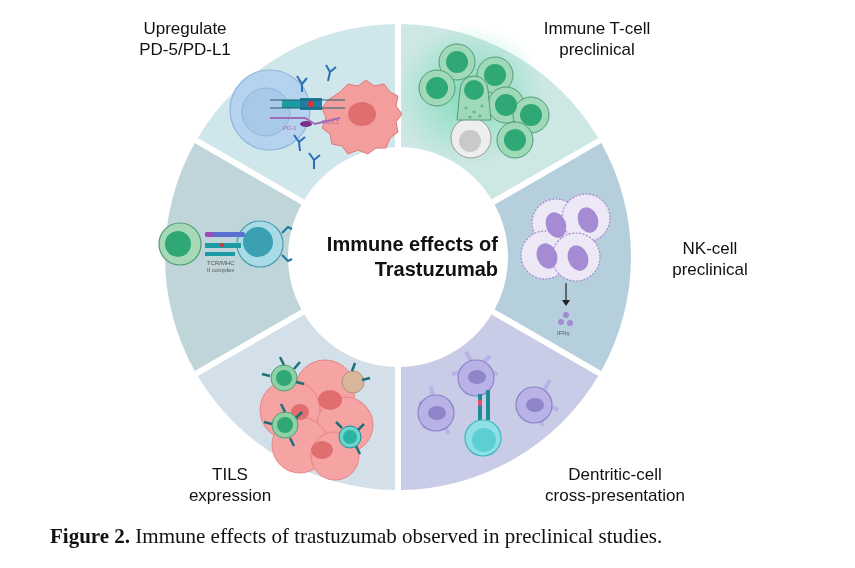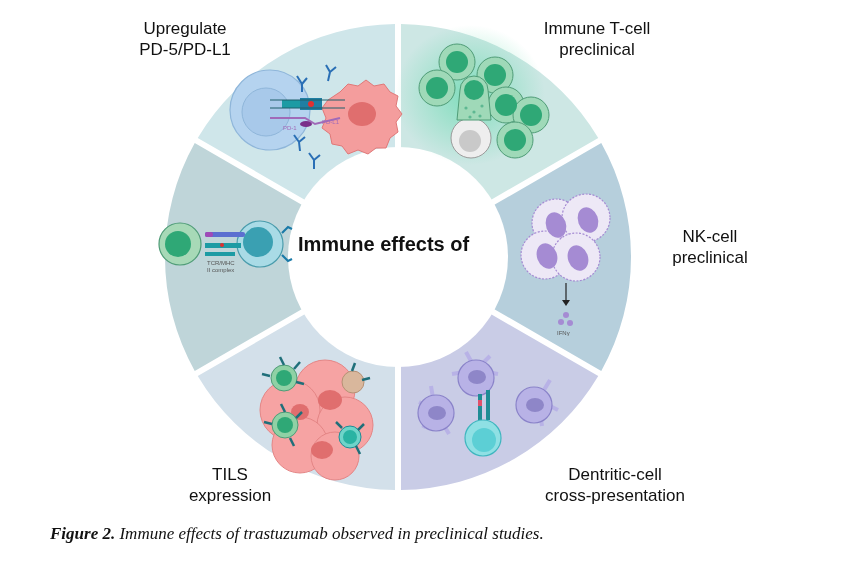--- a/index.html
+++ b/index.html
@@ -5,27 +5,27 @@
   html, body { margin: 0; padding: 0; background: #ffffff; }
   body { width: 855px; height: 568px; position: relative; overflow: hidden; font-family: "Liberation Sans", "DejaVu Sans", sans-serif; }
   #diagram { position: absolute; left: 0; top: 0; width: 855px; height: 520px; }
   .seg-label {
     position: absolute; font-family: "Liberation Sans", "DejaVu Sans", sans-serif;
     font-weight: normal; font-size: 17px; line-height: 21px; color: #111111;
     text-align: center; white-space: nowrap;
   }
   .seg-label span { display: block; }
   #center-title {
-    position: absolute; left: 298px; top: 232px; width: 200px; text-align: left;
+    position: absolute; left: 298px; top: 232px; width: 200px; text-align: right;
     font-weight: bold; font-size: 20px; line-height: 25px; color: #111111;
   }
   #center-title span { display: block; }
   #caption {
     position: absolute; left: 50px; top: 524px; font-family: "Liberation Serif", "DejaVu Serif", serif;
-    font-size: 17px; color: #111111; white-space: nowrap; font-style: italic;
+    font-size: 21px; color: #111111; white-space: nowrap;
   }
   #caption b { font-weight: bold; }
   .tiny { font-family: "Liberation Sans", "DejaVu Sans", sans-serif; font-size: 6px; }
 </style>
 </head>
 <body>
 
 <div id="diagram">
   <svg id="ring" width="855" height="520" viewBox="0 0 855 520">
     <defs>
@@ -193,31 +193,32 @@
       <circle cx="222" cy="245" r="2" fill="#e03030"></circle>
       <rect x="205" y="252" width="30" height="4" fill="#1d9ba4"></rect>
       <path d="M282,233 l6,-6 l4,2 M282,255 l6,6 l4,-2" fill="none" stroke="#1a7aa8" stroke-width="2.2"></path>
       <text x="207" y="265" class="tiny" fill="#555555">TCR/MHC</text>
       <text x="207" y="272" class="tiny" fill="#555555">II complex</text>
     </g>
   </svg>
 
   <div id="center-title">
     <span>Immune effects of</span>
+    <span>Trastuzumab</span>
   </div>
 
   <div class="seg-label" style="left:110px; top:18px; width:150px;">
     <span>Upregulate</span>
     <span>PD-5/PD-L1</span>
   </div>
   <div class="seg-label" style="left:522px; top:18px; width:150px;">
     <span>Immune T-cell</span>
     <span>preclinical</span>
   </div>
-  <div class="seg-label" style="left:640px; top:226px; width:140px;">
+  <div class="seg-label" style="left:640px; top:238px; width:140px;">
     <span>NK-cell</span>
     <span>preclinical</span>
   </div>
   <div class="seg-label" style="left:530px; top:464px; width:170px;">
     <span>Dentritic-cell</span>
     <span>cross-presentation</span>
   </div>
   <div class="seg-label" style="left:160px; top:464px; width:140px;">
     <span>TILS</span>
     <span>expression</span>

